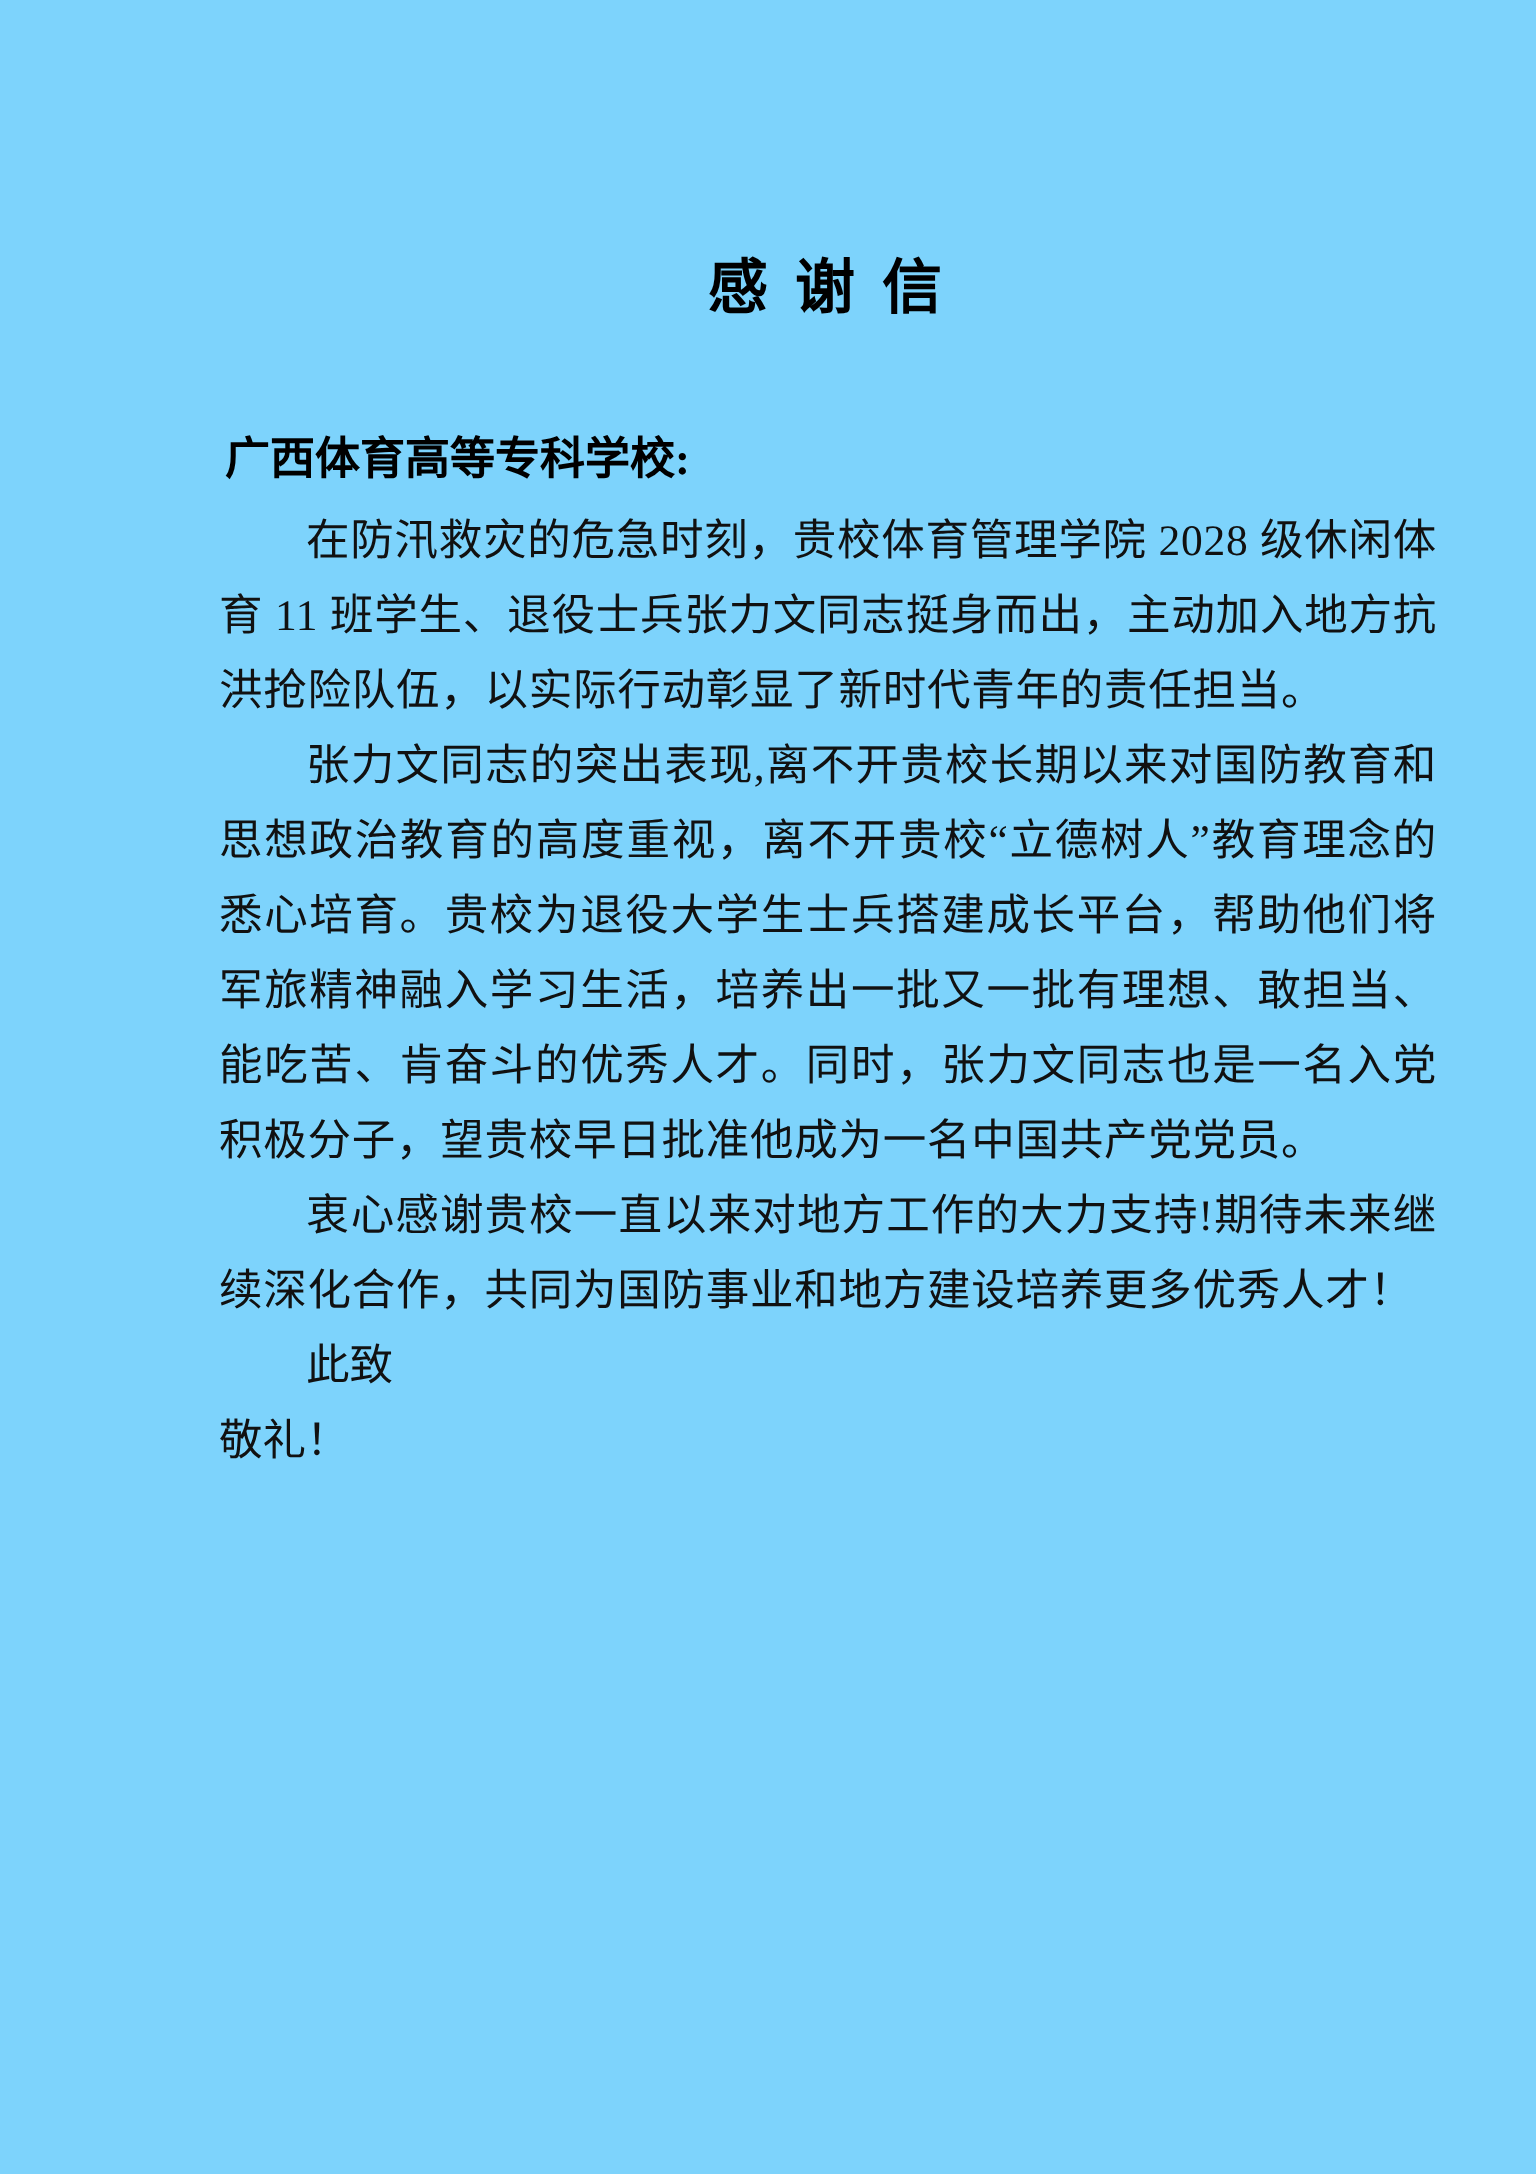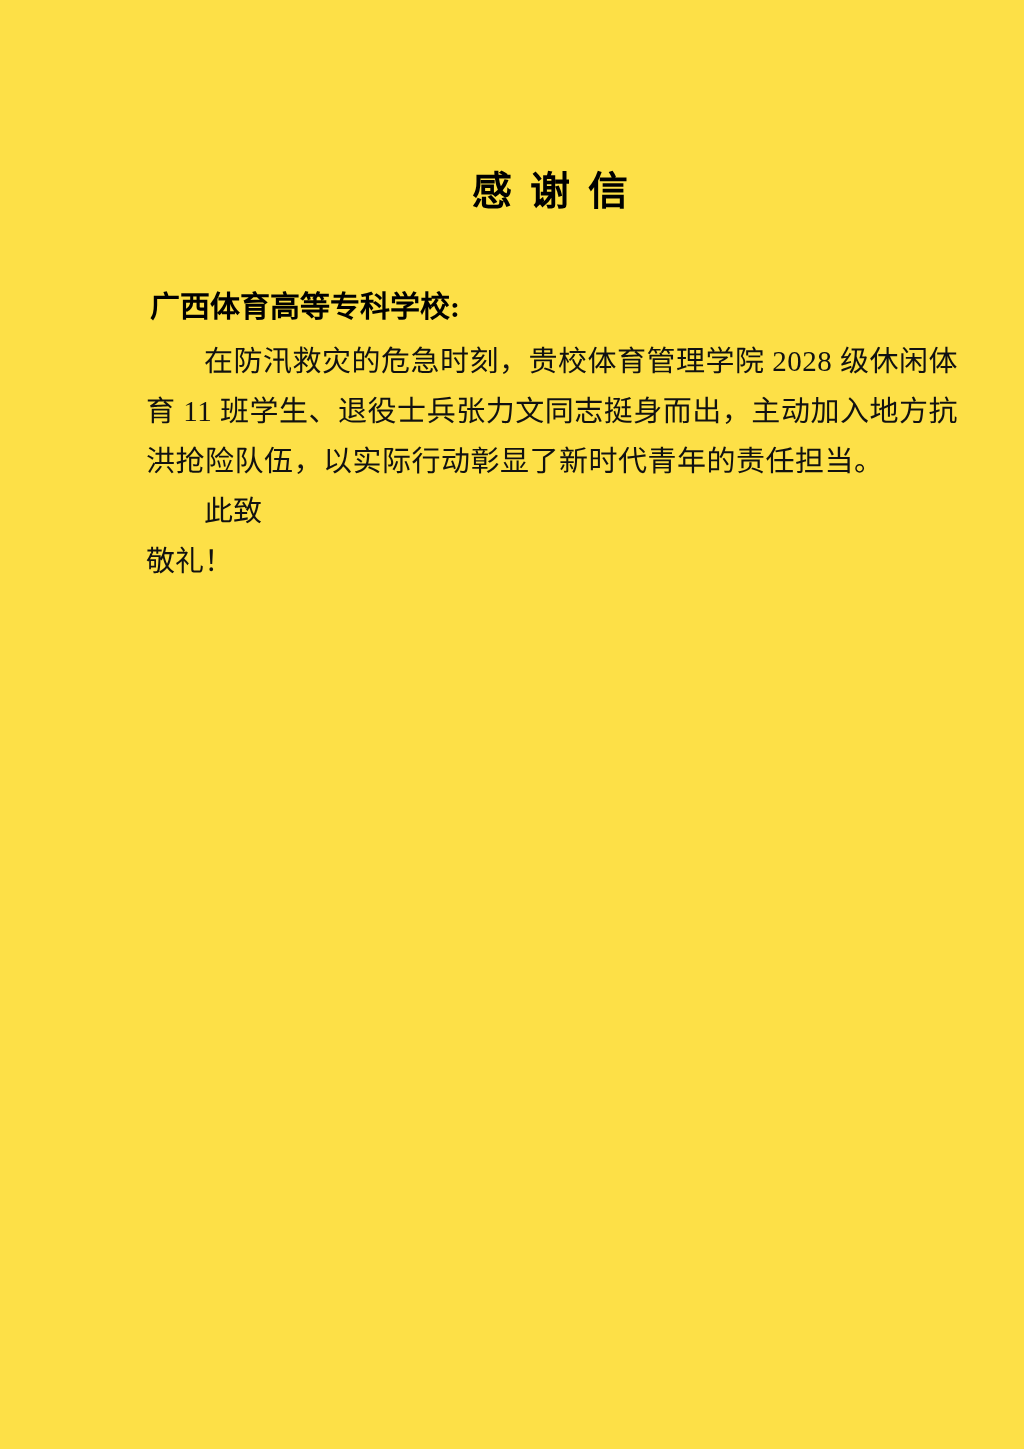--- a/index.html
+++ b/index.html
@@ -5,21 +5,21 @@
   html, body {
     margin: 0;
     padding: 0;
     background: #ffffff;
   }
   .page {
     position: relative;
     width: 1024px;
     height: 1449px;
     margin: 0 auto;
-    background: #fde047;
+    background: #7dd3fc;
     box-sizing: border-box;
     padding: 168px 66px 0 146px;
     font-family: "Liberation Serif", "DejaVu Serif", serif;
     color: #111111;
     overflow: hidden;
   }
   .letter-title {
     margin: 0 0 66px 0;
     text-align: center;
     font-size: 40px;
@@ -66,19 +66,21 @@
 
 <div class="page">
 
   <h1 class="letter-title">感 谢 信</h1>
 
   <p class="salutation">广西体育高等专科学校:</p>
 
   <p class="body-paragraph">在防汛救灾的危急时刻，贵校体育管理学院 2028 级休闲体育 11 班学生、退役士兵张力文同志挺身而出，主动加入地方抗洪抢险队伍，以实际行动彰显了新时代青年的责任担当。</p>
 
 
+  <p class="body-paragraph">张力文同志的突出表现,离不开贵校长期以来对国防教育和思想政治教育的高度重视，离不开贵校“立德树人”教育理念的悉心培育。贵校为退役大学生士兵搭建成长平台，帮助他们将军旅精神融入学习生活，培养出一批又一批有理想、敢担当、能吃苦、肯奋斗的优秀人才。同时，张力文同志也是一名入党积极分子，望贵校早日批准他成为一名中国共产党党员。</p>
 
+  <p class="body-paragraph">衷心感谢贵校一直以来对地方工作的大力支持!期待未来继续深化合作，共同为国防事业和地方建设培养更多优秀人才！</p>
 
   <p class="closing-respectfully">此致</p>
 
   <p class="closing-salute">敬礼！</p>
 
 </div>
 
 </body></html>

